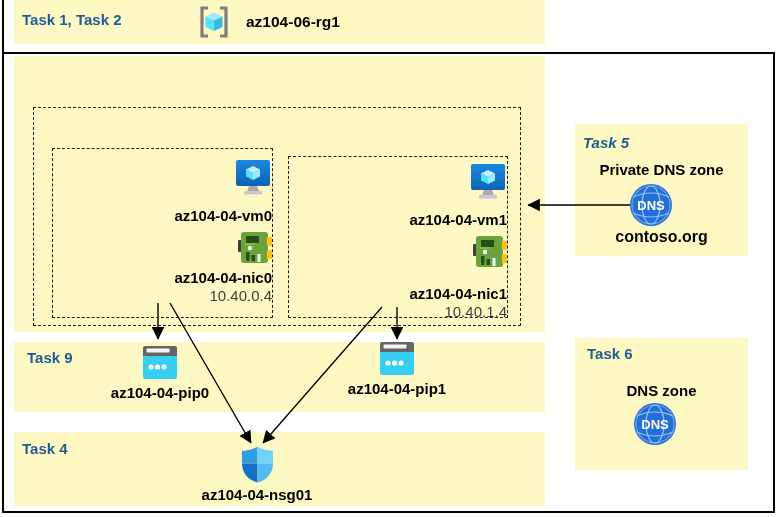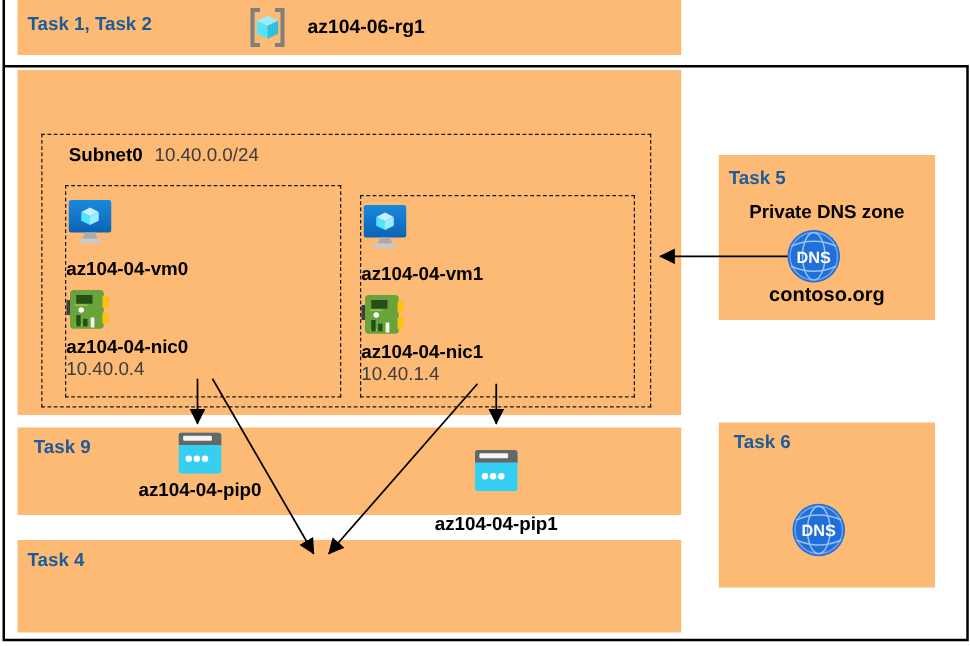--- a/index.html
+++ b/index.html
@@ -1,31 +1,31 @@
 <!DOCTYPE html>
 <html><head>
 <meta charset="utf-8">
 <style>
   html,body{margin:0;padding:0;}
   body{
     width:776px;height:517px;position:relative;background:#ffffff;
     font-family:"Liberation Sans",sans-serif;overflow:hidden;
   }
   .abs{position:absolute;}
-  .panel{position:absolute;background:#fdba74;}
+  .panel{position:absolute;background:#fef9c3;}
   .task-label{position:absolute;font-weight:700;font-size:15px;color:#1f5c97;white-space:nowrap;}
   .name{font-weight:700;font-size:15px;color:#000;white-space:nowrap;}
   .muted{font-weight:400;font-size:15px;color:#3d3d3d;white-space:nowrap;}
   #frame{
     position:absolute;left:2px;top:52px;width:773px;height:461px;
     box-sizing:border-box;border:2px solid #000;background:transparent;
   }
   #left-stub{position:absolute;left:2px;top:0;width:2px;height:52px;background:#000;}
   .dashed{position:absolute;box-sizing:border-box;border:1px dashed #1a1a1a;}
-  .vm-stack{position:absolute;display:flex;flex-direction:column;align-items:flex-start;width:100%;left:0;}
+  .vm-stack{position:absolute;display:flex;flex-direction:column;align-items:flex-end;width:100%;left:0;}
   .vm-stack .nm{font-weight:700;font-size:15px;color:#000;line-height:18px;white-space:nowrap;}
   .vm-stack .ip{font-weight:400;font-size:15px;color:#3d3d3d;line-height:16px;white-space:nowrap;}
   .center-col{display:flex;flex-direction:column;align-items:center;text-align:center;}
   .hdr-row{position:absolute;display:flex;align-items:center;}
   svg{display:block;}
   #arrows{position:absolute;left:0;top:0;z-index:10;pointer-events:none;}
 </style>
 </head>
 <body>
 
@@ -41,24 +41,20 @@
     <polygon points="8.5,11.5 17,15.5 17,26 8.5,22" fill="#50e6ff"></polygon>
     <polygon points="25.5,11.5 17,15.5 17,26 25.5,22" fill="#32bedd"></polygon>
   </svg>
   <div class="name abs" style="left:232px;top:13px;font-size:15.5px;">az104-06-rg1</div>
 </div>
 
 <div class="panel" style="left:14px;top:56px;width:531px;height:276px;">
 
   <div class="dashed" style="left:19px;top:51px;width:488px;height:219px;"></div>
 
-  <div class="abs" style="left:41px;top:60px;">
-    <span class="name">Subnet0</span>
-    <span class="muted" style="margin-left:5px;">10.40.0.0/24</span>
-  </div>
   <div class="dashed" style="left:38px;top:92px;width:221px;height:170px;">
     <div class="vm-stack" style="top:0;">
       <svg style="margin-top:10px;" width="38" height="42" viewBox="0 0 38 42">
         <defs>
             <linearGradient id="vmg0" x1="0" y1="0" x2="0" y2="1">
           <stop offset="0" stop-color="#1989e0"></stop>
               <stop offset="1" stop-color="#0c63b4"></stop>
         </linearGradient>
           </defs>
         <rect x="2" y="1" width="34" height="26" rx="2" fill="url(#vmg0)"></rect>
@@ -108,72 +104,89 @@
         <rect x="3" y="2" width="27" height="31" rx="3" fill="#69a33b"></rect>
         <path d="M7,14 h10 M7,30 h6" stroke="#8cc63f" stroke-width="1.4" fill="none"></path>
         <rect x="8" y="6" width="13" height="7" fill="#274d1b"></rect>
         <circle cx="12" cy="18" r="2.2" fill="#ffffff"></circle>
         <rect x="8" y="22" width="3.5" height="9" fill="#274d1b"></rect>
         <rect x="13.5" y="25" width="3.5" height="6" fill="#274d1b"></rect>
         <rect x="19.5" y="24" width="3" height="8" fill="#f2f7ea"></rect>
         <rect x="29" y="7" width="5" height="9" fill="#ffc20e"></rect>
         <rect x="29" y="20" width="5" height="9" fill="#ffc20e"></rect>
       </svg>
-      <div class="nm" style="margin-top:4px;">az104-04-nic1</div>
+      <div class="nm" style="margin-top:16px;">az104-04-nic1</div>
       <div class="ip" style="margin-top:1px;">10.40.1.4</div>
     </div>
   </div>
 </div>
 
 <div class="panel" style="left:14px;top:342px;width:531px;height:70px;">
   <div class="task-label" style="left:13px;top:7px;">Task 9</div>
   <div class="abs center-col" style="left:56px;top:4px;width:180px;">
     <svg width="36" height="33" viewBox="0 0 36 33">
       <rect x="1" y="0" width="34" height="33" rx="2.5" fill="#35cff2"></rect>
       <path d="M1,2.5 a2.5,2.5 0 0 1 2.5,-2.5 h29 a2.5,2.5 0 0 1 2.5,2.5 v7.5 h-34 z" fill="#666666"></path>
       <rect x="4.5" y="2.5" width="23" height="4" rx="1" fill="#f5f5f5"></rect>
       <circle cx="9" cy="21" r="2.6" fill="#ffffff"></circle>
       <circle cx="15.5" cy="21" r="2.6" fill="#ffffff"></circle>
       <circle cx="22" cy="21" r="2.6" fill="#ffffff"></circle>
     </svg>
     <div class="name" style="margin-top:5px;">az104-04-pip0</div>
   </div>
-  <div class="abs center-col" style="left:293px;top:18px;width:180px;gap:13px;">
+  <div class="abs center-col" style="left:293px;top:0;width:180px;">
     <svg width="36" height="33" viewBox="0 0 36 33">
       <rect x="1" y="0" width="34" height="33" rx="2.5" fill="#35cff2"></rect>
       <path d="M1,2.5 a2.5,2.5 0 0 1 2.5,-2.5 h29 a2.5,2.5 0 0 1 2.5,2.5 v7.5 h-34 z" fill="#666666"></path>
       <rect x="4.5" y="2.5" width="23" height="4" rx="1" fill="#f5f5f5"></rect>
       <circle cx="9" cy="21" r="2.6" fill="#ffffff"></circle>
       <circle cx="15.5" cy="21" r="2.6" fill="#ffffff"></circle>
       <circle cx="22" cy="21" r="2.6" fill="#ffffff"></circle>
     </svg>
     <div class="name" style="margin-top:5px;">az104-04-pip1</div>
   </div>
 </div>
 
 <div class="panel" style="left:14px;top:432px;width:531px;height:74px;">
   <div class="task-label" style="left:8px;top:8px;">Task 4</div>
+  <div class="abs center-col" style="left:153px;top:14px;width:180px;">
+    <svg width="33" height="37" viewBox="0 0 33 37">
+      <defs>
+        <clipPath id="shieldClip">
+          <path d="M16.5,0.5 C21,3.5 27.5,4.8 32,4.8 L32,17 C32,27.5 25.5,34 16.5,36.5 C7.5,34 1,27.5 1,17 L1,4.8 C5.5,4.8 12,3.5 16.5,0.5 Z"></path>
+        </clipPath>
+      </defs>
+      <g clip-path="url(#shieldClip)">
+        <rect x="0" y="0" width="16.5" height="17.5" fill="#2e9ee2"></rect>
+        <rect x="16.5" y="0" width="16.5" height="17.5" fill="#71d3f7"></rect>
+        <rect x="0" y="17.5" width="16.5" height="19.5" fill="#1470c4"></rect>
+        <rect x="16.5" y="17.5" width="16.5" height="19.5" fill="#52bbf0"></rect>
+      </g>
+    </svg>
+    <div class="name" style="margin-top:3px;">az104-04-nsg01</div>
+  </div>
 </div>
 
 <div class="panel" style="left:575px;top:124px;width:173px;height:132px;">
-  <div class="task-label" style="left:8px;top:10px;">Task 5</div>
+  <div class="task-label" style="left:8px;top:10px;font-style:italic;">Task 5</div>
   <div class="abs name" style="left:0;top:37px;width:100%;text-align:center;">Private DNS zone</div>
   <svg class="abs" style="left:54px;top:59px;" width="44" height="44" viewBox="0 0 44 44">
     <circle cx="22" cy="22" r="21" fill="#2170d9"></circle>
     <circle cx="22" cy="22" r="19" fill="none" stroke="#6fa3e8" stroke-width="1.2"></circle>
     <ellipse cx="22" cy="22" rx="9" ry="19" fill="none" stroke="#9dc1ef" stroke-width="1.2"></ellipse>
     <path d="M4,14 Q22,6 40,14" fill="none" stroke="#9dc1ef" stroke-width="1.2"></path>
     <path d="M4,30 Q22,38 40,30" fill="none" stroke="#9dc1ef" stroke-width="1.2"></path>
     <text x="22" y="27" text-anchor="middle" font-family="Liberation Sans, sans-serif" font-size="13" font-weight="bold" fill="#ffffff">DNS</text>
   </svg>
   <div class="abs name" style="left:0;top:104px;width:100%;text-align:center;font-size:16px;">contoso.org</div>
 </div>
 
 <div class="panel" style="left:575px;top:338px;width:173px;height:132px;">
   <div class="task-label" style="left:12px;top:7px;">Task 6</div>
+  <div class="abs name" style="left:0;top:44px;width:100%;text-align:center;">DNS zone</div>
   <svg class="abs" style="left:58px;top:64px;" width="44" height="44" viewBox="0 0 44 44">
     <circle cx="22" cy="22" r="21" fill="#2170d9"></circle>
     <circle cx="22" cy="22" r="19" fill="none" stroke="#6fa3e8" stroke-width="1.2"></circle>
     <ellipse cx="22" cy="22" rx="9" ry="19" fill="none" stroke="#9dc1ef" stroke-width="1.2"></ellipse>
     <path d="M4,14 Q22,6 40,14" fill="none" stroke="#9dc1ef" stroke-width="1.2"></path>
     <path d="M4,30 Q22,38 40,30" fill="none" stroke="#9dc1ef" stroke-width="1.2"></path>
     <text x="22" y="27" text-anchor="middle" font-family="Liberation Sans, sans-serif" font-size="13" font-weight="bold" fill="#ffffff">DNS</text>
   </svg>
 </div>
 

